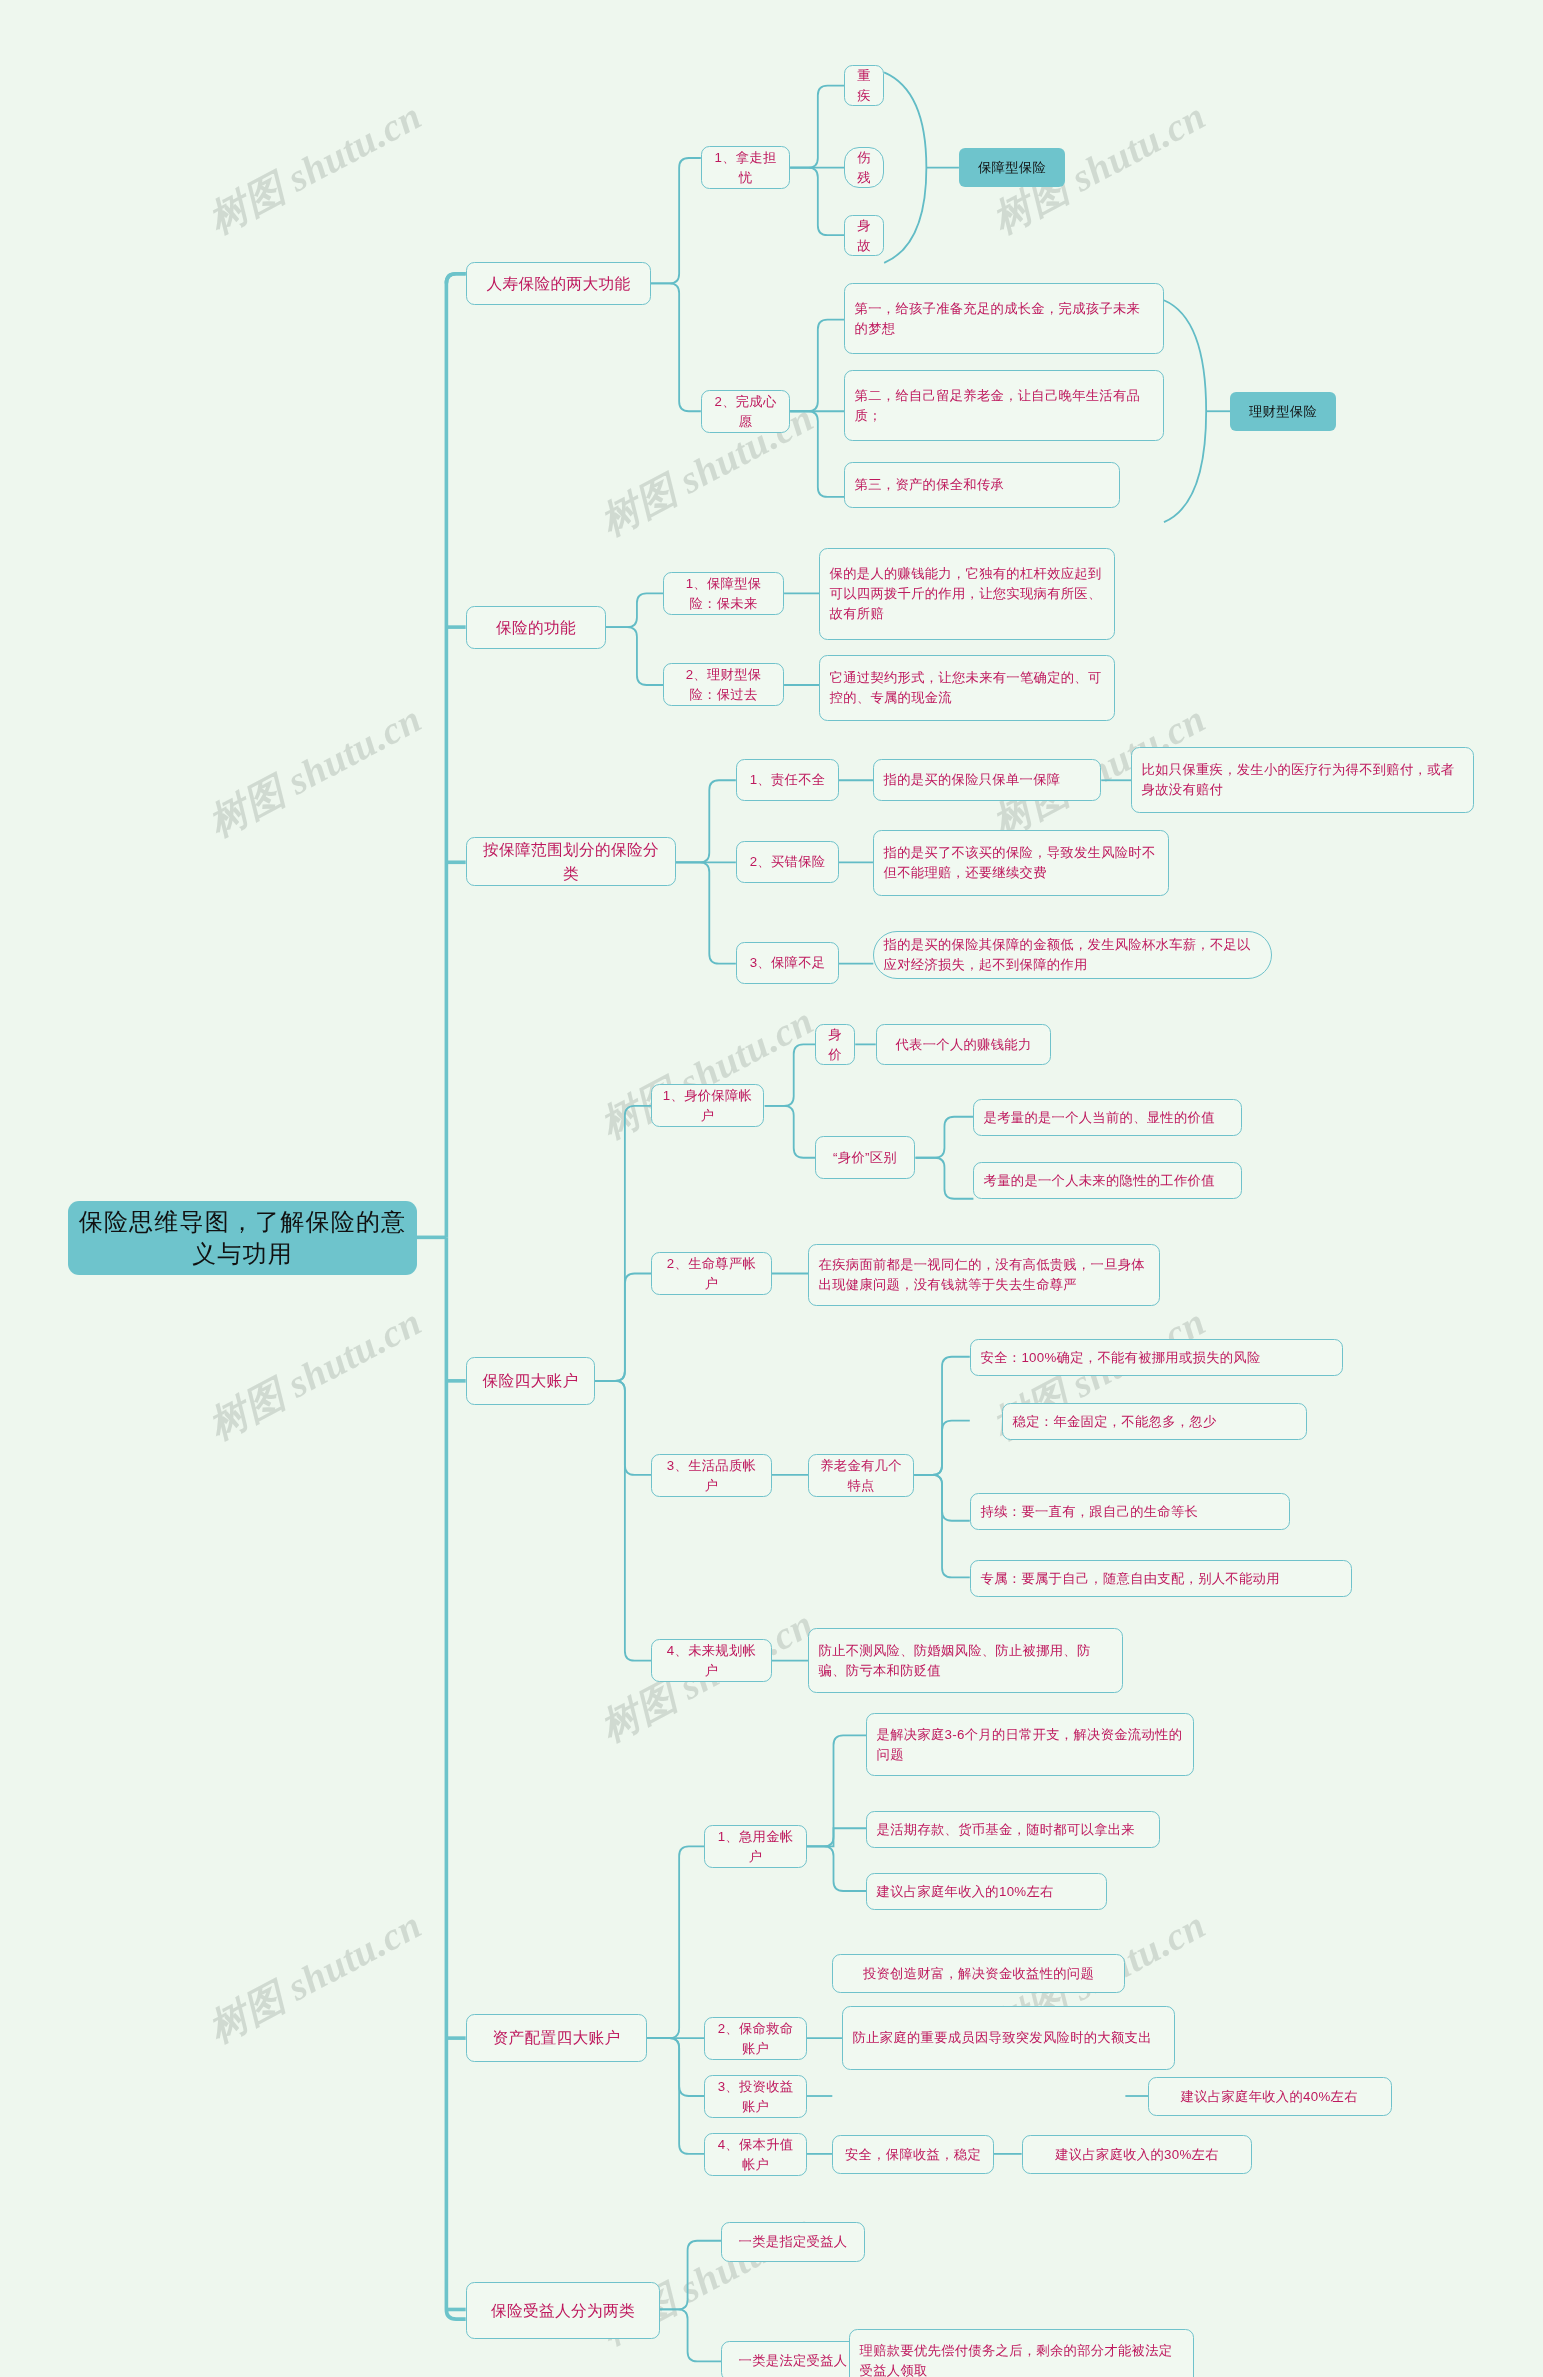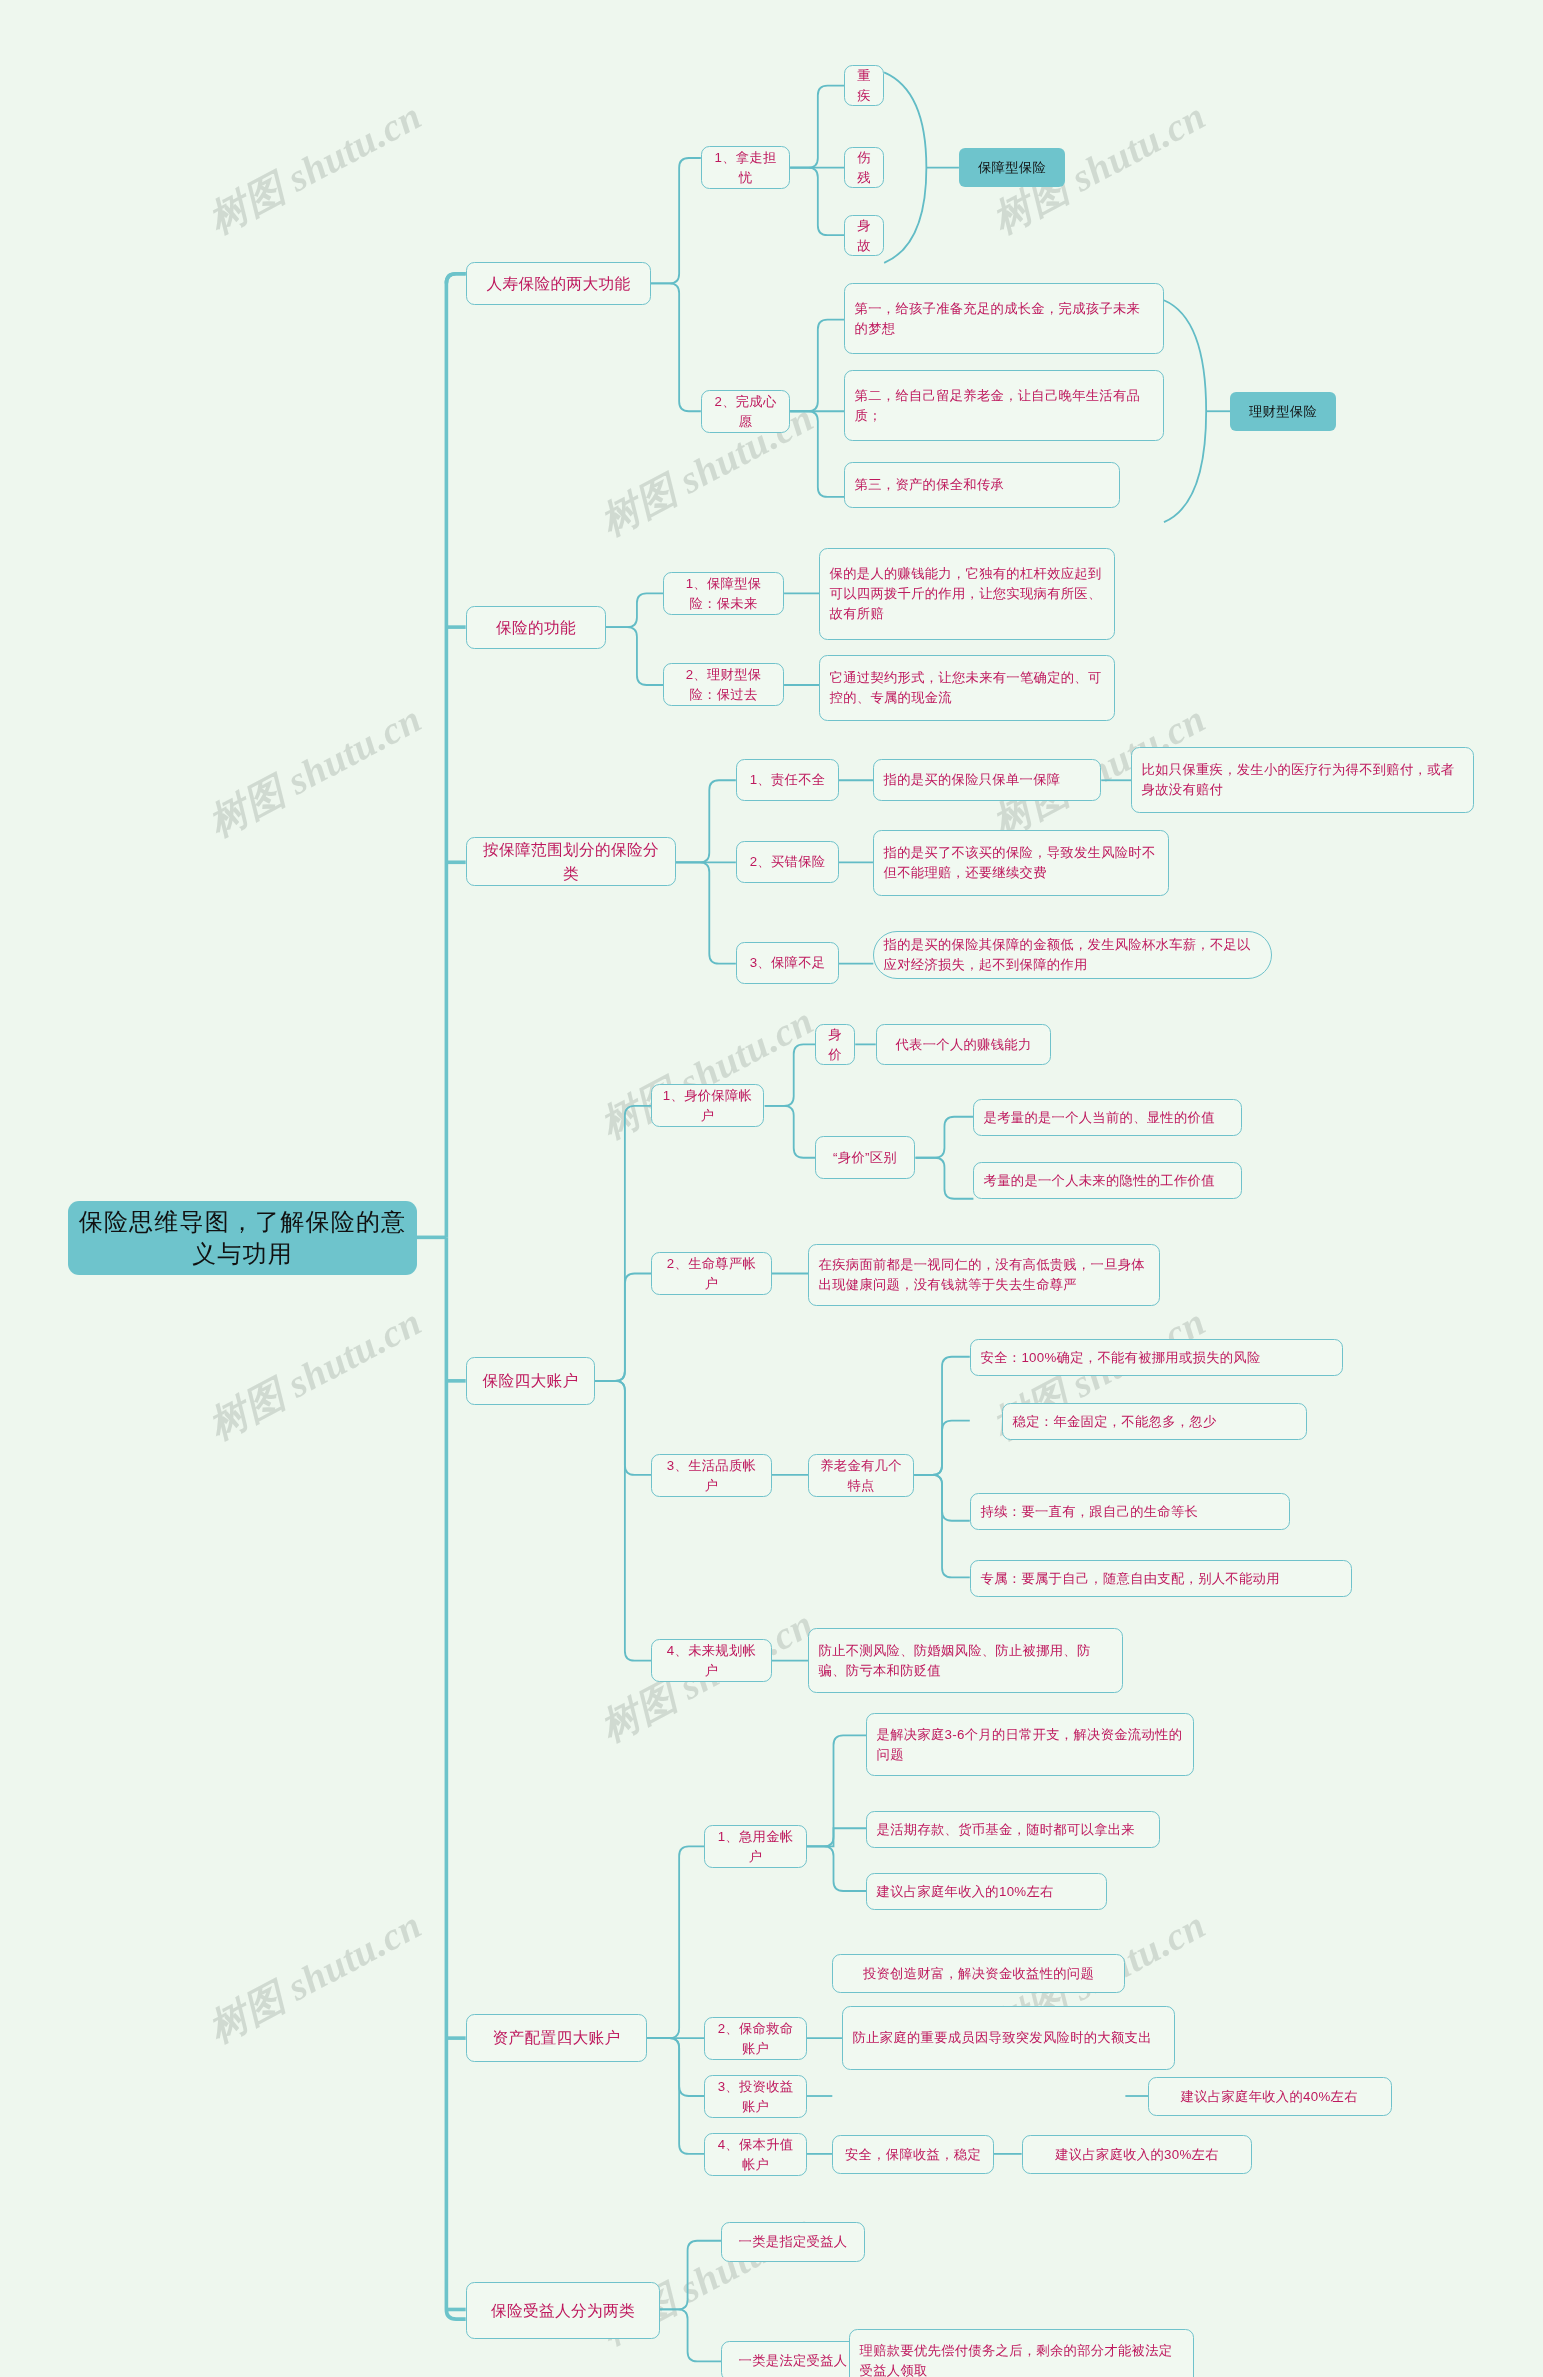--- a/index.html
+++ b/index.html
@@ -184,21 +184,21 @@
     <path d="M1368,3916 H1408"></path>
   </svg>
 
   <div class="node root" style="left:68px;top:1201px;width:349px;height:74px;">保险思维导图，了解保险的意义与功用</div>
 
   <div class="node lvl1 center" style="left:466px;top:262px;width:185px;height:43px;">人寿保险的两大功能</div>
 
   <div class="node center" style="left:701px;top:146px;width:89px;height:43px;">1、拿走担忧</div>
 
   <div class="node center" style="left:844px;top:65px;width:40px;height:41px;">重疾</div>
-  <div class="node center" style="left:844px;top:147px;width:40px;height:41px;">伤残</div>
+  <div class="node center" style="left:844px;top:147px;width:40px;height:41px;border-radius:15px;">伤残</div>
   <div class="node center" style="left:844px;top:215px;width:40px;height:41px;">身故</div>
 
   <div class="node tag" style="left:959px;top:148px;width:106px;height:39px;">保障型保险</div>
 
   <div class="node center" style="left:701px;top:390px;width:89px;height:43px;">2、完成心愿</div>
 
   <div class="node" style="left:844px;top:283px;width:320px;height:71px;">第一，给孩子准备充足的成长金，完成孩子未来的梦想</div>
   <div class="node" style="left:844px;top:370px;width:320px;height:71px;">第二，给自己留足养老金，让自己晚年生活有品质；</div>
   <div class="node" style="left:844px;top:462px;width:276px;height:46px;">第三，资产的保全和传承</div>
 

